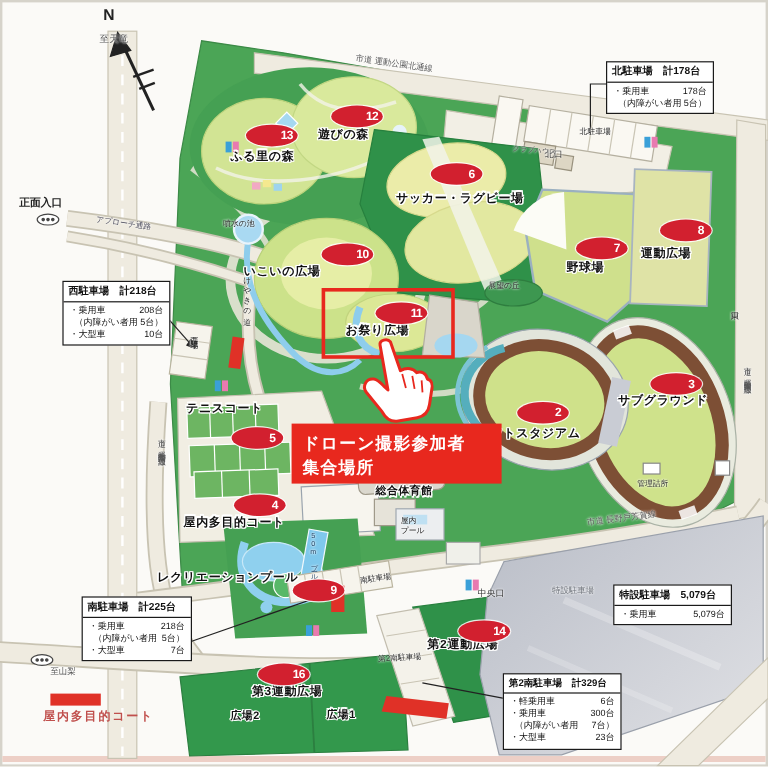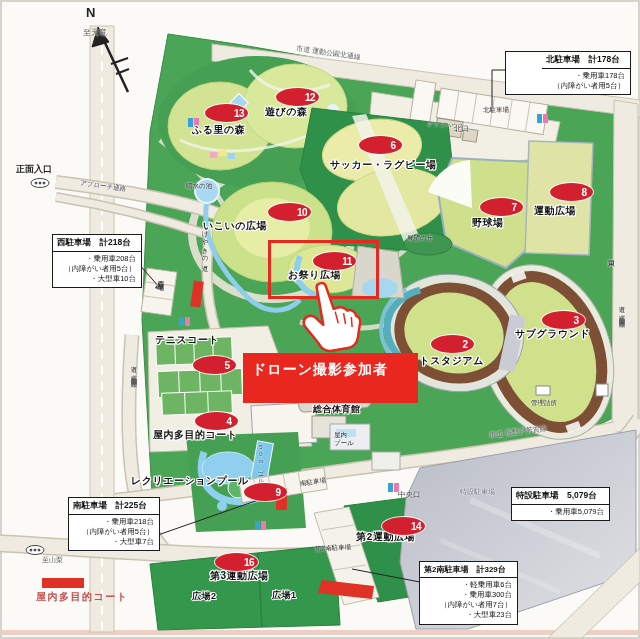--- a/index.html
+++ b/index.html
@@ -14,21 +14,21 @@
   .s{font-size:6.5px;color:#222;text-shadow:0 0 2px #fff,0 0 2px #fff;}
   .r{font-size:7px;color:#555;text-shadow:0 0 2px #fff,0 0 2px #fff;}
   .vert{writing-mode:vertical-rl;text-orientation:upright;letter-spacing:1px;}
   .marker{position:absolute;width:18px;height:18px;border-radius:50%;background:#d2202f;
      box-shadow:0 0 0 1px rgba(255,255,255,.85);color:#fff;font-weight:bold;font-size:10px;
      display:flex;align-items:center;justify-content:center;z-index:4;letter-spacing:-.5px;padding-left:25px;}
   .pbox{position:absolute;background:#fff;border:1.5px solid #1a1a1a;z-index:6;color:#111;}
   .ptitle{border-bottom:1.5px solid #1a1a1a;font-weight:bold;font-size:8.5px;padding:2px 4px;letter-spacing:0;}
   .ptitle.sm{font-size:8px;}
   .pbody{padding:2px 0 3px 0;}
-  .prow{display:flex;justify-content:flex-end;font-size:7.5px;line-height:1.35;padding:0 5px;}
+  .prow{display:flex;justify-content:space-between;font-size:7.5px;line-height:1.35;padding:0 5px;}
   .prow.ind{padding-left:9px;}
   #hl-rect{position:absolute;left:268px;top:240px;width:105px;height:53px;border:3px solid #e8281e;z-index:4;}
   #drone-box{position:absolute;left:243px;top:353px;width:175px;height:50px;background:#e8281e;z-index:5;
      color:#fff;font-weight:bold;font-size:14px;line-height:1.45;padding:6px 0 0 9px;box-sizing:border-box;letter-spacing:1px;}
   #hand{position:absolute;left:296px;top:280px;width:64px;height:74px;z-index:5;transform:rotate(-10deg);}
   #legend-swatch{position:absolute;left:42px;top:578px;width:42px;height:10px;background:#e03127;z-index:3;}
   #legend-text{position:absolute;left:36px;top:590px;font-size:10px;font-weight:bold;color:#c0504d;letter-spacing:1.5px;z-index:3;}
   #compass-n{position:absolute;left:86px;top:5px;font-size:13px;font-weight:bold;color:#222;z-index:3;}
   .pre{white-space:pre-line;}
 </style>
@@ -359,23 +359,24 @@
 
   <div id="hl-rect"></div>
   <div id="hand">
     <svg width="64" height="74" viewBox="0 0 64 74">
       <path d="M26,6 C26,2 33,1 35,5 L39,30 C45,28 50,30 52,34 C56,33 60,36 60,41 C63,42 64,46 62,50 L58,62 C56,68 52,71 46,71 L30,71 C24,71 20,67 18,61 L8,43 C5,37 10,31 16,33 C19,34 21,37 23,40 L26,44 Z" fill="#ffffff" stroke="#e8281e" stroke-width="2.5" stroke-linejoin="round"></path>
       <path d="M40,33 L41,45 M48,36 L48,47 M55,41 L54,51" stroke="#e8281e" stroke-width="1.5" fill="none"></path>
     </svg>
   </div>
   <div id="drone-box">
     <div>ドローン撮影参加者</div>
-  </div>
-
-  <div class="pbox" style="left:505px;top:51px;width:88px;padding-left:36px;">
+    <div>集合場所</div>
+  </div>
+
+  <div class="pbox" style="left:505px;top:51px;width:88px;">
     <div class="ptitle">北駐車場　計178台</div>
     <div class="pbody">
       <div class="prow">
           <span>・乗用車</span>
           <span>178台</span>
         </div>
       <div class="prow ind">
           <span>（内障がい者用</span>
           <span>5台）</span>
         </div>

